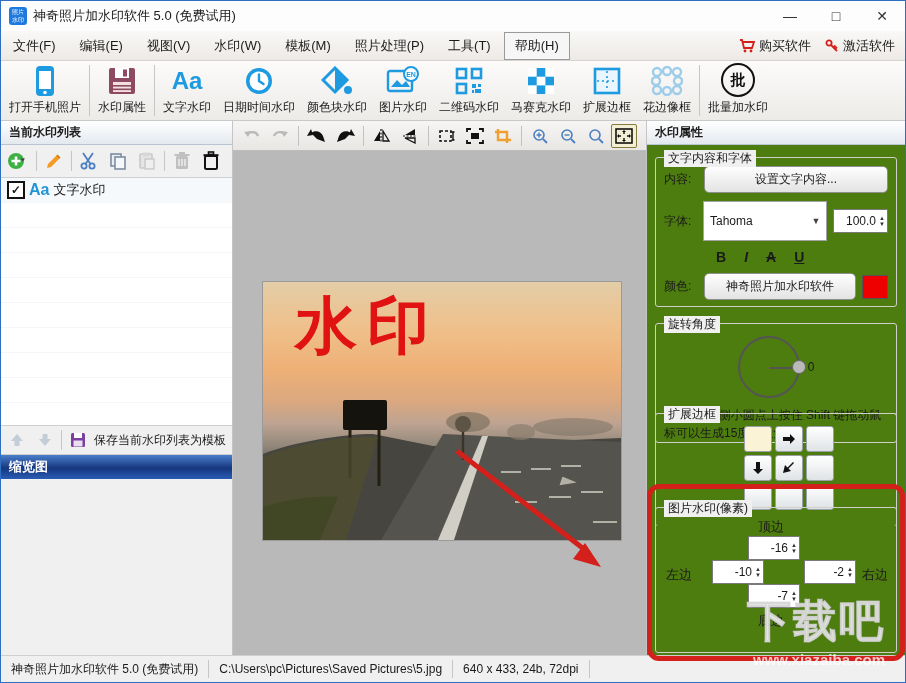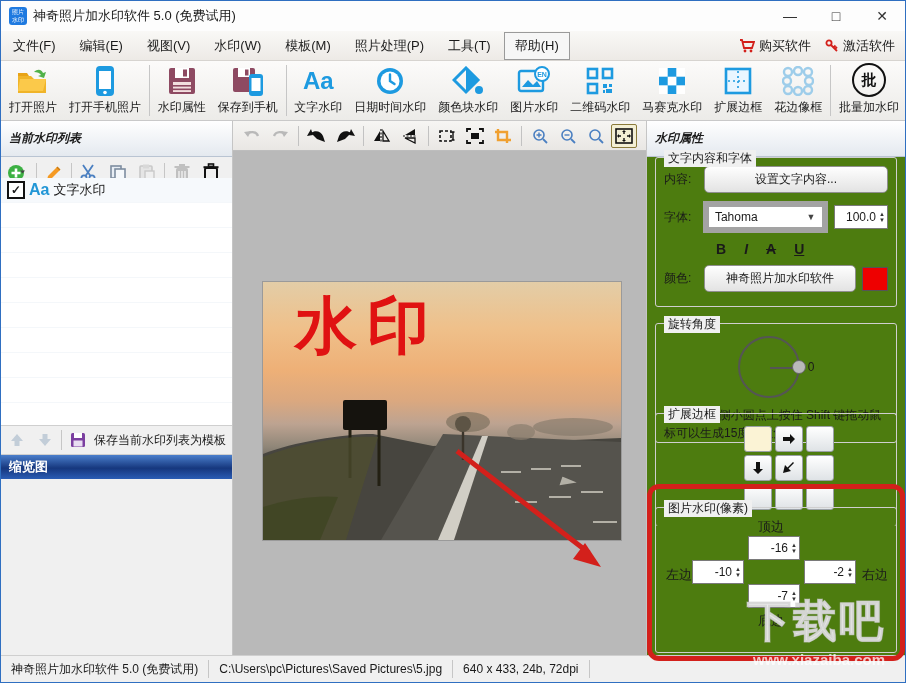--- a/index.html
+++ b/index.html
@@ -30,22 +30,22 @@
   .tbtn{display:flex;flex-direction:column;align-items:center;justify-content:flex-end;
         padding:3px 6px 4px;font-size:12px;gap:2px;white-space:nowrap;}
   .tbtn .ticon{height:34px;display:flex;align-items:center;justify-content:center;}
   .tsep{width:1px;background:#c6c6c6;margin:4px 2px;}
   .aa-glyph{color:#1d9ae0;font-size:24px;font-weight:bold;}
   .batch-glyph{width:30px;height:30px;border:2px solid #111;border-radius:50%;
                display:flex;align-items:center;justify-content:center;font-size:15px;font-weight:bold;color:#111;}
   
   .left{position:absolute;left:0;top:120px;width:232px;bottom:27px;background:#f0f0f0;
         border-right:1px solid #c5c5c5;box-sizing:border-box;}
-  .phead{height:36px;background:linear-gradient(#ffffff,#e4e9ef);border-bottom:1px solid #b9c4d2;
-         display:flex;align-items:center;padding-left:8px;font-size:12px;font-weight:bold;box-sizing:border-box;font-style:italic;}
+  .phead{height:24px;background:linear-gradient(#ffffff,#e4e9ef);border-bottom:1px solid #b9c4d2;
+         display:flex;align-items:center;padding-left:8px;font-size:12px;font-weight:bold;box-sizing:border-box;}
   .ltools{height:33px;display:flex;align-items:center;gap:5px;padding:0 6px;
           border-bottom:1px solid #cfcfcf;box-sizing:border-box;}
   .ltool{display:flex;align-items:center;justify-content:center;width:24px;height:24px;}
   .lsep{width:1px;height:20px;background:#c6c6c6;}
   .wlist{position:absolute;left:0;top:57px;width:100%;height:247px;background:#fff;overflow:hidden;
          background-image:repeating-linear-gradient(#fff 0 24px,#f4f7fa 24px 25px);}
   .wrow{height:24px;display:flex;align-items:center;gap:4px;padding-left:6px;font-size:13px;background:#f6f9fc;}
   .chk{width:14px;height:14px;border:2px solid #111;display:flex;align-items:center;justify-content:center;
        font-size:12px;font-weight:bold;background:#fff;}
   .aa-small{color:#2196d6;font-size:16px;font-weight:bold;}
@@ -69,21 +69,21 @@
   .csep{width:1px;height:20px;background:#c2c2c2;margin:0 3px;}
   .canvas{position:absolute;left:0;top:30px;right:0;bottom:0;background:#b9b9b9;}
   
   .right{position:absolute;left:645px;top:120px;width:261px;bottom:27px;background:#4d7c0f;
          border-left:1px solid #c5c5c5;box-sizing:border-box;font-size:12px;}
   .group{position:absolute;left:8px;right:10px;border:1px solid #cfcfcf;border-radius:3px;}
   .gtitle{position:absolute;top:-8px;left:8px;background:#f0f0f0;padding:0 4px;font-size:12px;}
   .frow{display:flex;align-items:center;gap:6px;margin:8px 8px 0;}
   .btn{background:linear-gradient(#fefefe,#e3e3e3);border:1px solid #8f8f8f;border-radius:5px;
        font-size:12px;text-align:center;padding:4px 6px;box-sizing:border-box;}
-  .select{background:#fff;border:6px solid #a3a3a3;height:32px;display:flex;align-items:center;
+  .select{background:#fff;border:1px solid #a3a3a3;height:40px;display:flex;align-items:center;
           padding:0 6px;box-sizing:border-box;justify-content:space-between;}
   .spin{background:#fff;border:1px solid #7a7a7a;height:24px;display:flex;align-items:center;
         box-sizing:border-box;padding:0 2px 0 6px;justify-content:flex-end;gap:3px;}
   .spin .num{flex:1;text-align:right;}
   .arrows{display:flex;flex-direction:column;font-size:6px;line-height:6px;color:#333;}
   .stylebtns{display:flex;gap:18px;margin:8px 8px 0 60px;font-weight:bold;font-size:14px;}
   .swatch{width:26px;height:24px;background:#ee0000;border:1px solid #555;box-sizing:border-box;}
   .dial{width:58px;height:58px;border:2px solid #555;border-radius:50%;position:relative;}
   .dial .stick{position:absolute;right:-2px;top:50%;width:30px;height:2px;background:#555;}
   .dial .knob{position:absolute;right:-8px;top:50%;transform:translateY(-50%);width:12px;height:12px;
@@ -151,31 +151,20 @@
             <path d="M6 6l6 6M10 10l2-2M8.5 8.5l2-2" stroke="#d3201b" stroke-width="1.8" fill="none"></path>
           </svg>
         <span>激活软件</span>
       </span>
     </div>
   </div>
 
   <div class="toolbar">
     <div class="tbtn">
       <span class="ticon">
-          <svg width="34" height="30" viewBox="0 0 34 30">
-            <path d="M2 10h13l3 3h12v14H2z" fill="#f0b429"></path>
-            <path d="M2 10v-3h9l2 3" fill="#e8a317"></path>
-            <path d="M4 13h26l-3 12H2z" fill="#fbc94a"></path>
-            <path d="M18 6c4-4 8-2 9 1l3-1-2 6-6-2 3-1c-1-2-4-3-7-3z" fill="#51b148"></path>
-          </svg>
-        </span>
-      <span>打开照片</span>
-    </div>
-    <div class="tbtn">
-      <span class="ticon">
           <svg width="22" height="32" viewBox="0 0 22 32">
             <rect x="2" y="1" width="18" height="30" rx="4" fill="#1d9ae0"></rect>
             <rect x="5" y="6" width="12" height="18" fill="#fff"></rect>
             <circle cx="11" cy="27.5" r="1.8" fill="#fff"></circle>
           </svg>
         </span>
       <span>打开手机照片</span>
     </div>
     <div class="tsep"></div>
     <div class="tbtn">
@@ -183,32 +172,20 @@
           <svg width="30" height="30" viewBox="0 0 30 30">
             <rect x="2" y="2" width="26" height="26" rx="2" fill="#8e4a62"></rect>
             <rect x="8" y="2" width="14" height="10" fill="#fff"></rect>
             <rect x="16" y="3.5" width="4" height="7" fill="#8e4a62"></rect>
             <rect x="6" y="16" width="18" height="10" fill="#f2dede"></rect>
             <rect x="6" y="19" width="18" height="1.6" fill="#8e4a62"></rect>
             <rect x="6" y="22.5" width="18" height="1.6" fill="#8e4a62"></rect>
           </svg>
         </span>
       <span>水印属性</span>
-    </div>
-    <div class="tbtn">
-      <span class="ticon">
-          <svg width="32" height="30" viewBox="0 0 32 30">
-            <rect x="1" y="2" width="22" height="24" rx="2" fill="#8e4a62"></rect>
-            <rect x="6" y="2" width="12" height="9" fill="#fff"></rect>
-            <rect x="13" y="3.5" width="3.5" height="6" fill="#8e4a62"></rect>
-            <rect x="17" y="8" width="14" height="22" rx="3" fill="#1d9ae0"></rect>
-            <rect x="19.5" y="12" width="9" height="13" fill="#fff"></rect>
-          </svg>
-        </span>
-      <span>保存到手机</span>
     </div>
     <div class="tsep"></div>
     <div class="tbtn">
       <span class="ticon aa-glyph">Aa</span>
       <span>文字水印</span>
     </div>
     <div class="tbtn">
       <span class="ticon">
           <svg width="30" height="30" viewBox="0 0 30 30">
             <circle cx="15" cy="15" r="13" fill="#1d9ae0"></circle>
@@ -591,21 +568,21 @@
       <div class="mg">
         <span class="lab" style="left:102px;top:10px;">顶边</span>
         <div class="spin" style="left:92px;top:28px;">
           <span class="num">-16</span>
           <span class="arrows">
               <span>▲</span>
               <span>▼</span>
             </span>
         </div>
         <span class="lab" style="left:10px;top:58px;">左边</span>
-        <div class="spin" style="left:36px;top:52px;">
+        <div class="spin" style="left:56px;top:52px;">
           <span class="num">-10</span>
           <span class="arrows">
               <span>▲</span>
               <span>▼</span>
             </span>
         </div>
         <div class="spin" style="left:148px;top:52px;">
           <span class="num">-2</span>
           <span class="arrows">
               <span>▲</span>

